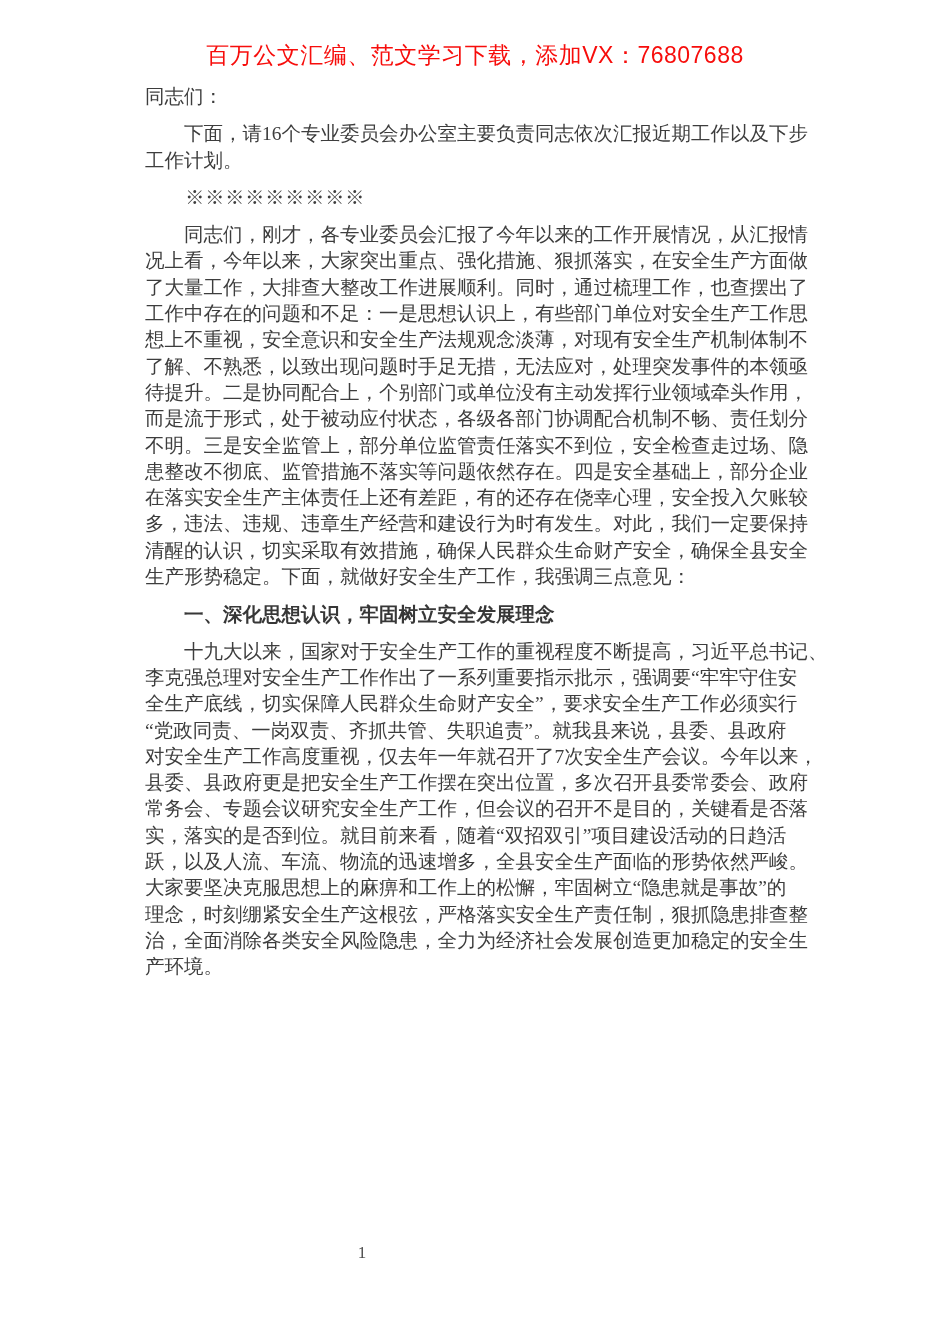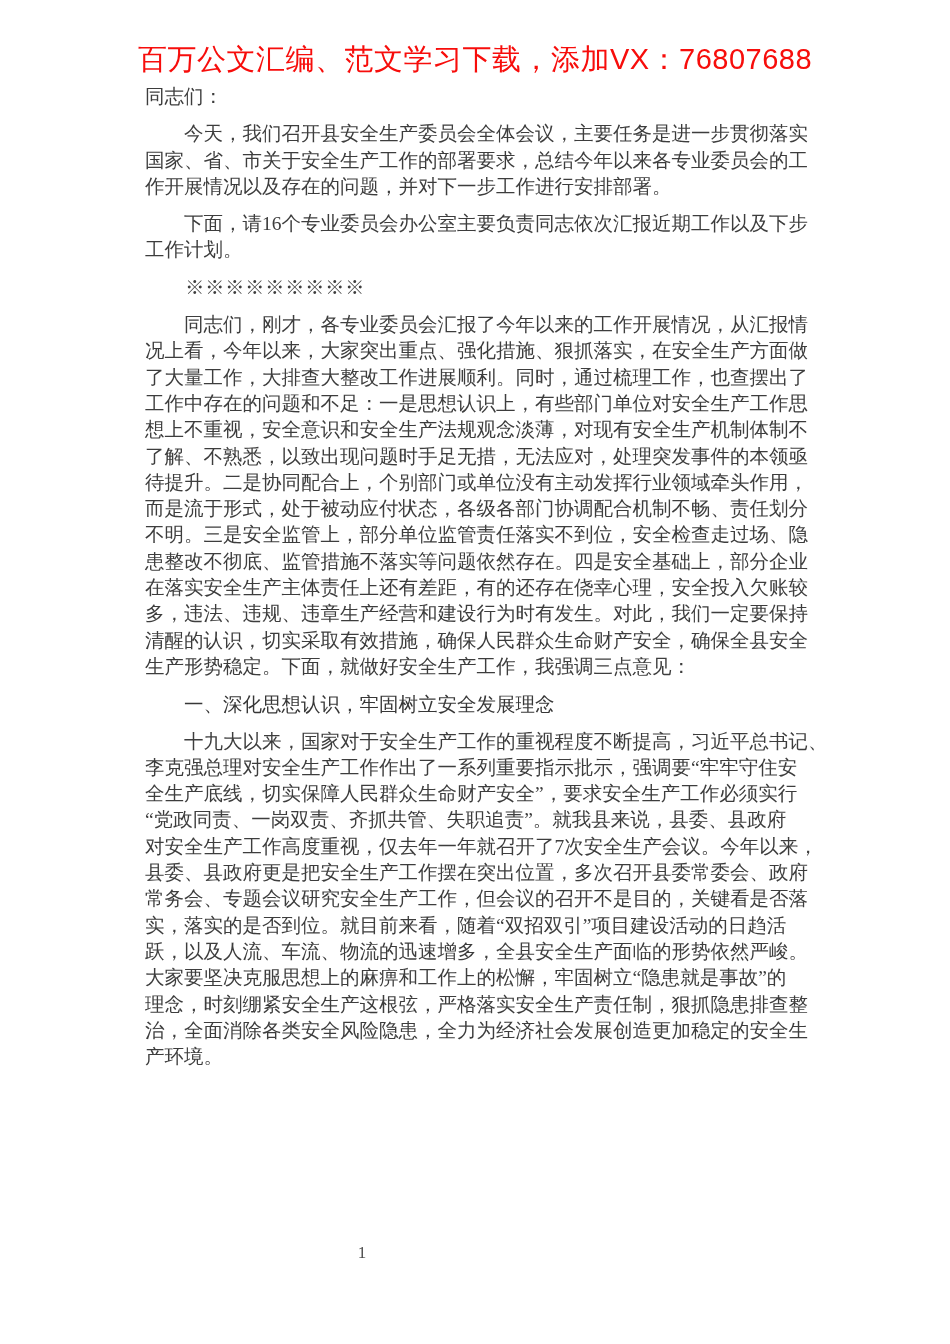--- a/index.html
+++ b/index.html
@@ -15,21 +15,21 @@
     overflow: hidden;
     font-family: "Liberation Serif", serif;
   }
   .notice {
     position: absolute;
     top: 40px;
     left: 0;
     width: 100%;
     text-align: center;
     font-family: "Liberation Sans", sans-serif;
-    font-size: 29px;
+    font-size: 23px;
     font-weight: 500;
     color: #f70d0b;
     letter-spacing: 0.5px;
     white-space: pre-line;
   }
   .doc {
     position: absolute;
     top: 84px;
     left: 145px;
     width: 690px;
@@ -47,21 +47,21 @@
     font-weight: normal;
   }
   .doc .salutation {
     font-weight: normal;
   }
   .doc .separator {
     letter-spacing: 0.5px;
   }
   .doc h2.heading {
     font-size: 19.5px;
-    font-weight: normal;
+    font-weight: bold;
     color: #373737;
     margin-top: 8px;
     font-family: "Liberation Sans", sans-serif; 
   }
   .page-number {
     position: absolute;
     left: 352px;
     top: 1242px;
     width: 20px;
     text-align: center;
@@ -75,23 +75,20 @@
 <body>
 
 <div class="page">
 
   <div class="notice">百万公文汇编、范文学习下载，添加VX：76807688</div>
 
   <div class="doc">
 
     <p class="salutation">同志们：</p>
 
-    <p class="para">　　今天，我们召开县安全生产委员会全体会议，主要任务是进一步贯彻落实
-国家、省、市关于安全生产工作的部署要求，总结今年以来各专业委员会的工
-作开展情况以及存在的问题，并对下一步工作进行安排部署。</p>
 
 
     <p class="para">　　下面，请16个专业委员会办公室主要负责同志依次汇报近期工作以及下步
 工作计划。</p>
 
     <p class="para separator">　　※※※※※※※※※</p>
 
     <p class="para">　　同志们，刚才，各专业委员会汇报了今年以来的工作开展情况，从汇报情
 况上看，今年以来，大家突出重点、强化措施、狠抓落实，在安全生产方面做
 了大量工作，大排查大整改工作进展顺利。同时，通过梳理工作，也查摆出了

